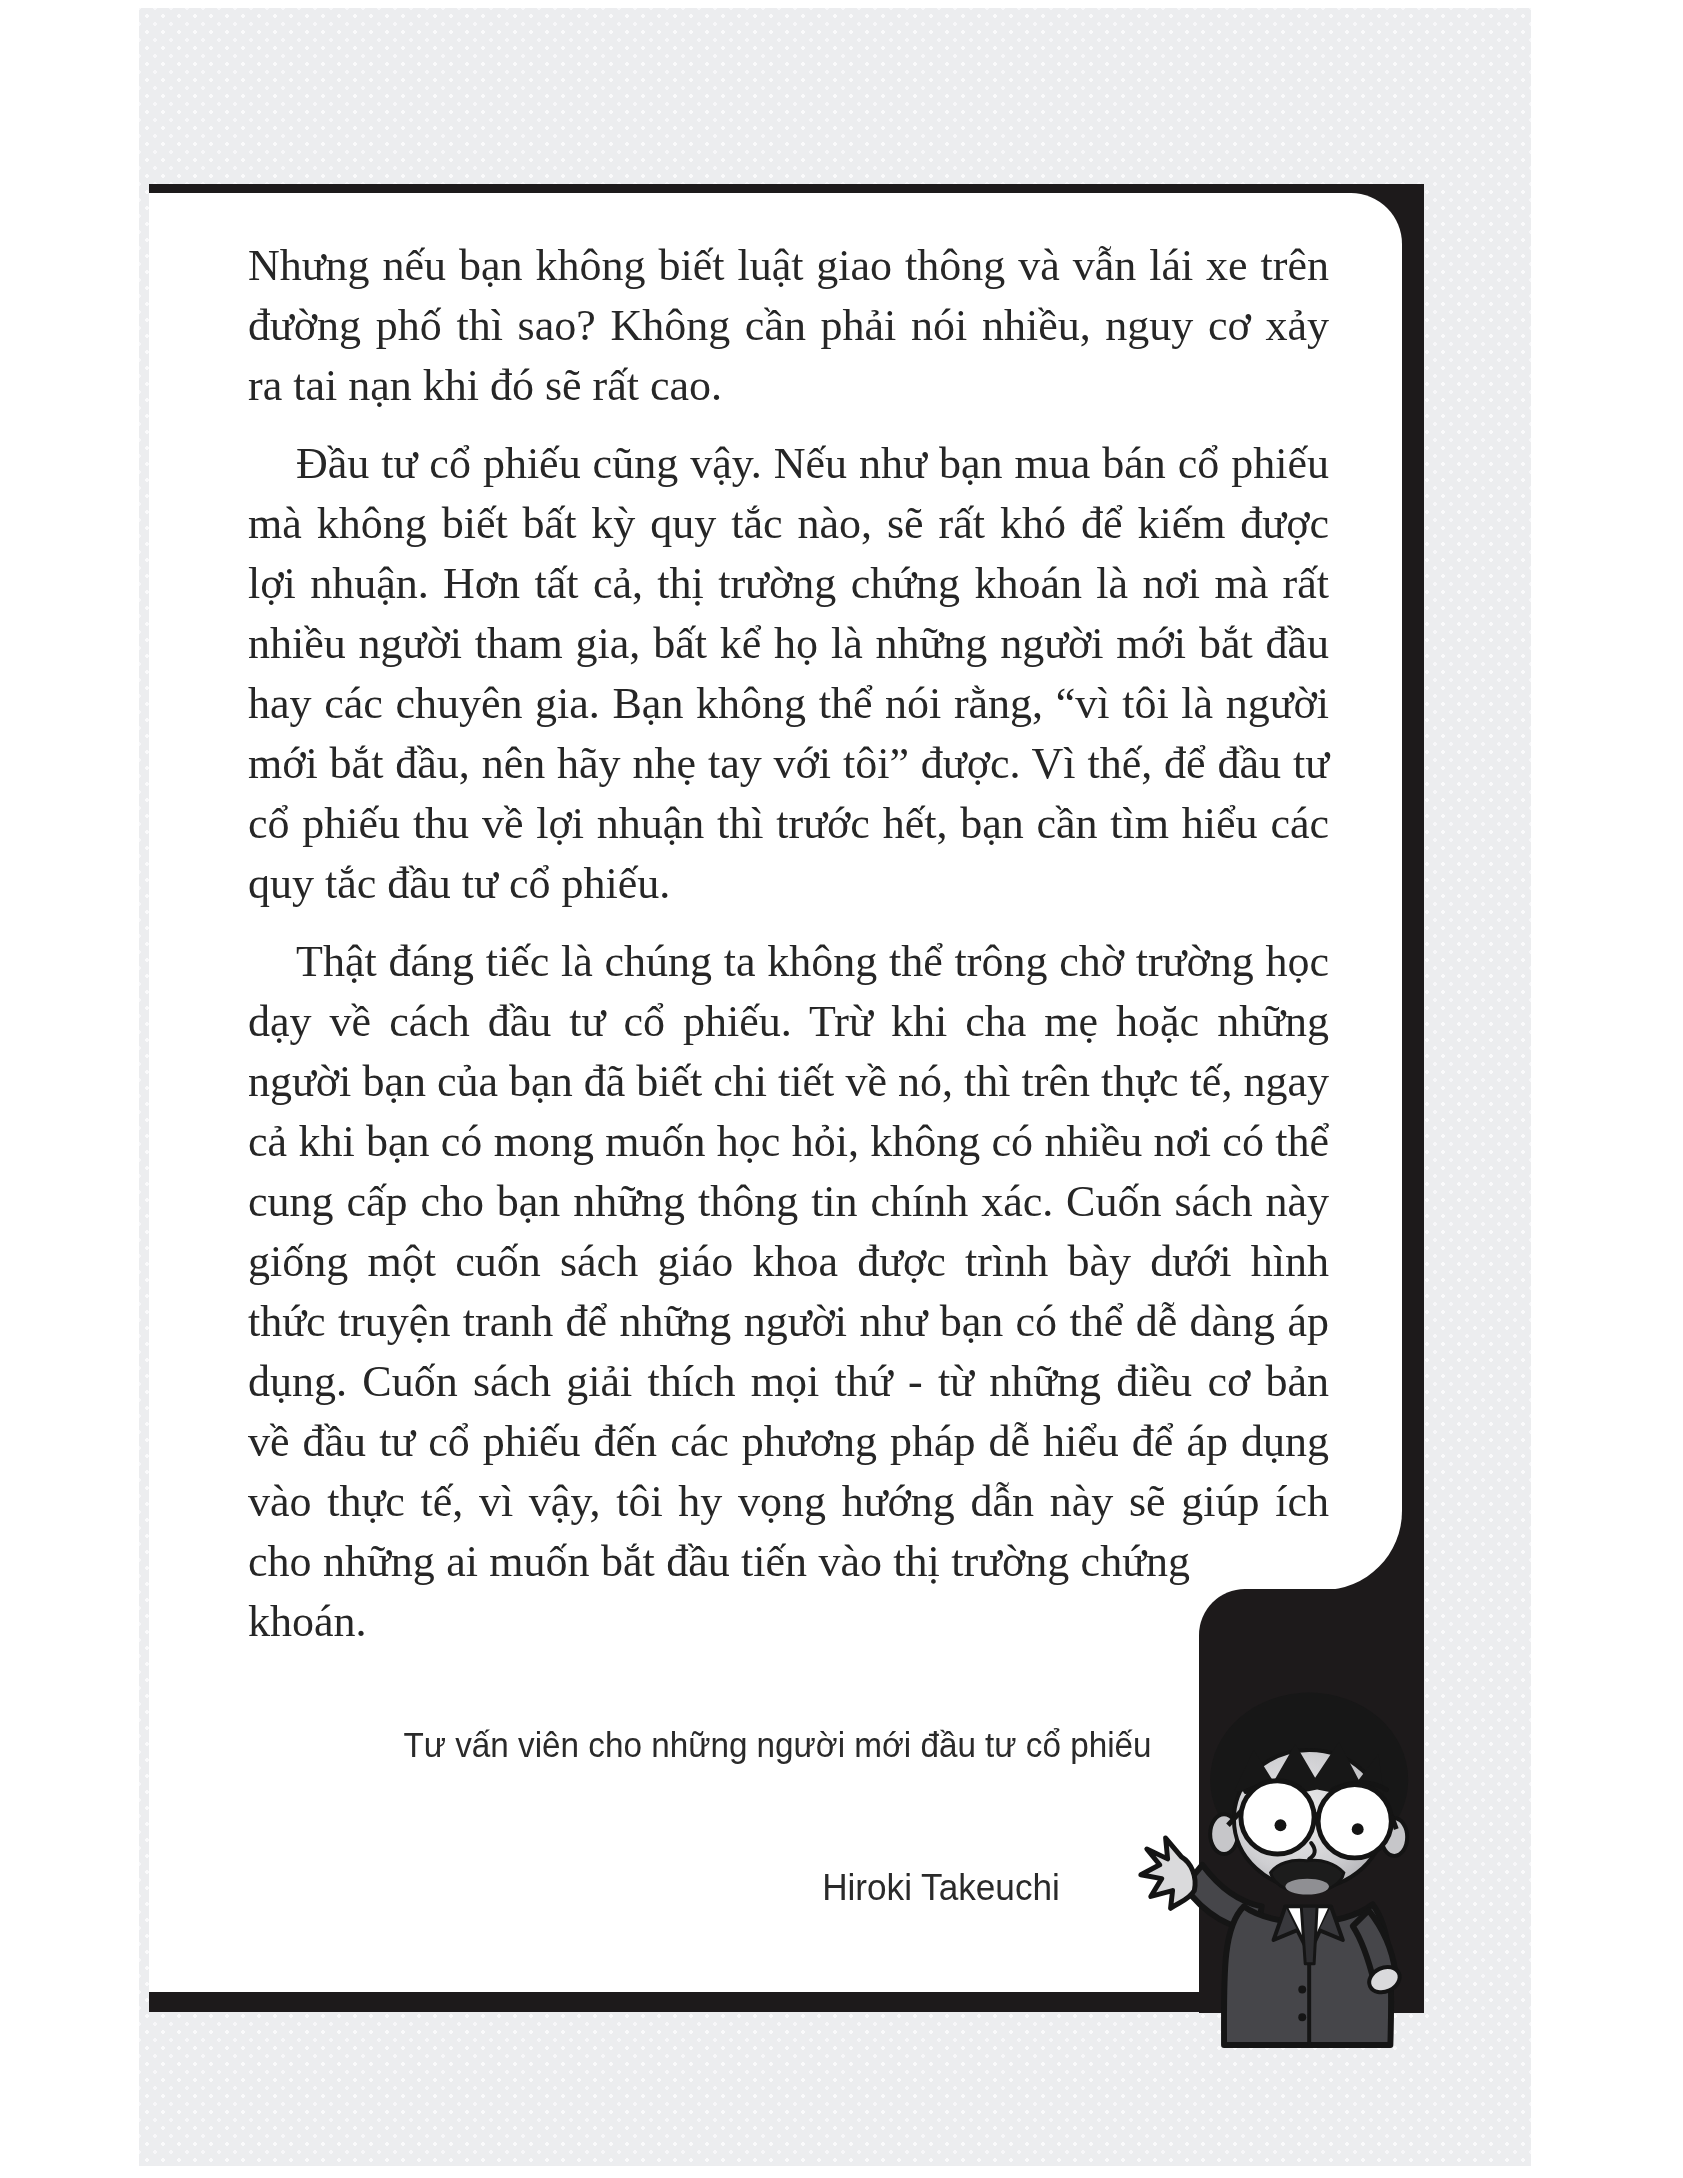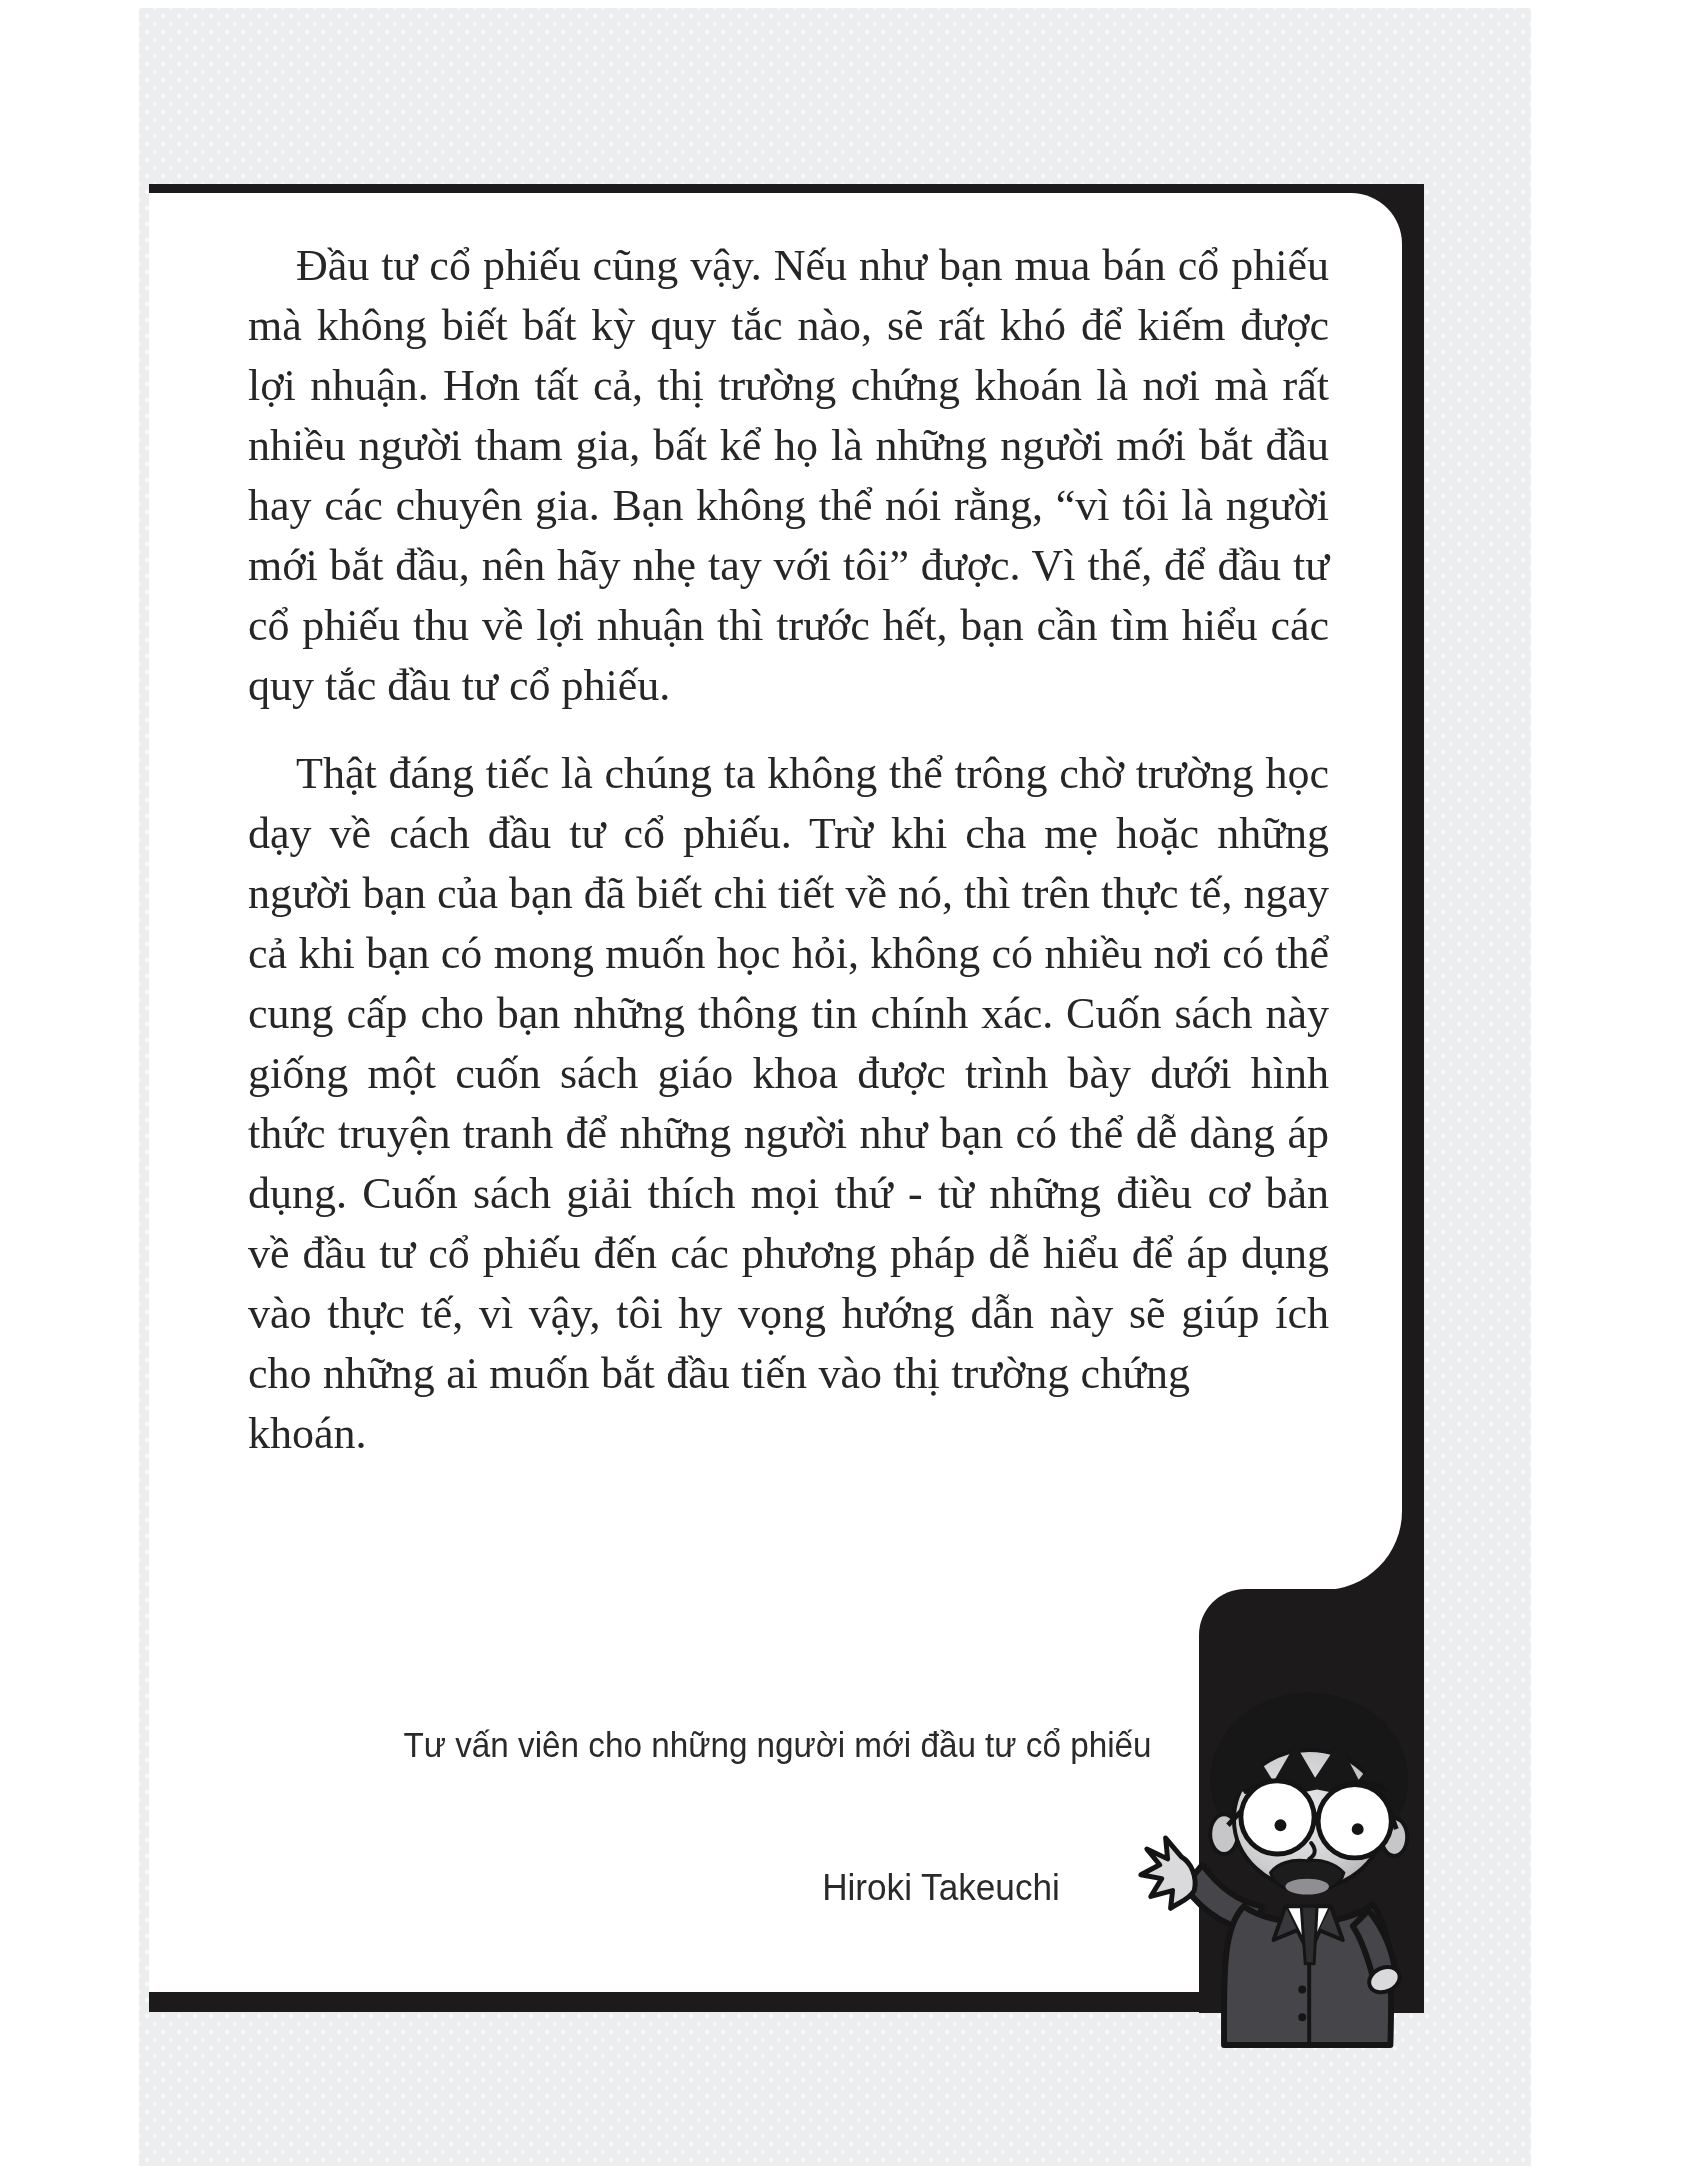--- a/index.html
+++ b/index.html
@@ -50,21 +50,21 @@
 
   
   .textcol{
     position:absolute;left:248px;top:236px;width:1081px;
     color:#262626;
     font-size:44px;line-height:60px;
     text-align:justify;
   }
   .para{margin:0;text-indent:48px;}
   .para.first{text-indent:0;}
-  .para + .para{margin-top:28px;}
+  .para + .para{margin-top:18px;}
   .notch-spacer{
     float:right;width:139px;height:785px;
     shape-outside:inset(645px 0 0 0);
   }
 
   .byline{
     position:absolute;left:248px;top:1725px;width:1059px;
     text-align:center;
     font-family:"Liberation Sans", sans-serif;
     font-size:35px;color:#2a2a2a;
@@ -90,20 +90,21 @@
 <div class="stage">
 
   <div class="texture"></div>
   <div class="frame"></div>
   <div class="bubble-a"></div>
   <div class="bubble-b"></div>
   <div class="fillet"></div>
   <div class="blob"></div>
 
   <div class="textcol">
+    <p class="para first">Nhưng nếu bạn không biết luật giao thông và vẫn lái xe trên đường phố thì sao? Không cần phải nói nhiều, nguy cơ xảy ra tai nạn khi đó sẽ rất cao.</p>
     <p class="para">Đầu tư cổ phiếu cũng vậy. Nếu như bạn mua bán cổ phiếu mà không biết bất kỳ quy tắc nào, sẽ rất khó để kiếm được lợi nhuận. Hơn tất cả, thị trường chứng khoán là nơi mà rất nhiều người tham gia, bất kể họ là những người mới bắt đầu hay các chuyên gia. Bạn không thể nói rằng, “vì tôi là người mới bắt đầu, nên hãy nhẹ tay với tôi” được. Vì thế, để đầu tư cổ phiếu thu về lợi nhuận thì trước hết, bạn cần tìm hiểu các quy tắc đầu tư cổ phiếu.</p>
     <p class="para"><span class="notch-spacer"></span><span>Thật đáng tiếc là chúng ta không thể trông chờ trường học dạy về cách đầu tư cổ phiếu. Trừ khi cha mẹ hoặc những người bạn của bạn đã biết chi tiết về nó, thì trên thực tế, ngay cả khi bạn có mong muốn học hỏi, không có nhiều nơi có thể cung cấp cho bạn những thông tin chính xác. Cuốn sách này giống một cuốn sách giáo khoa được trình bày dưới hình thức truyện tranh để những người như bạn có thể dễ dàng áp dụng. Cuốn sách giải thích mọi thứ - từ những điều cơ bản về đầu tư cổ phiếu đến các phương pháp dễ hiểu để áp dụng vào thực tế, vì vậy, tôi hy vọng hướng dẫn này sẽ giúp ích cho những ai muốn bắt đầu tiến vào thị trường chứng khoán.</span></p>
   </div>
 
   <div class="byline">Tư vấn viên cho những người mới đầu tư cổ phiếu</div>
   <div class="author">Hiroki Takeuchi</div>
 
   <svg class="character" viewBox="0 0 300 412" xmlns="http://www.w3.org/2000/svg">
     <defs>
       <radialGradient id="faceGrad" cx="42%" cy="45%" r="70%">

